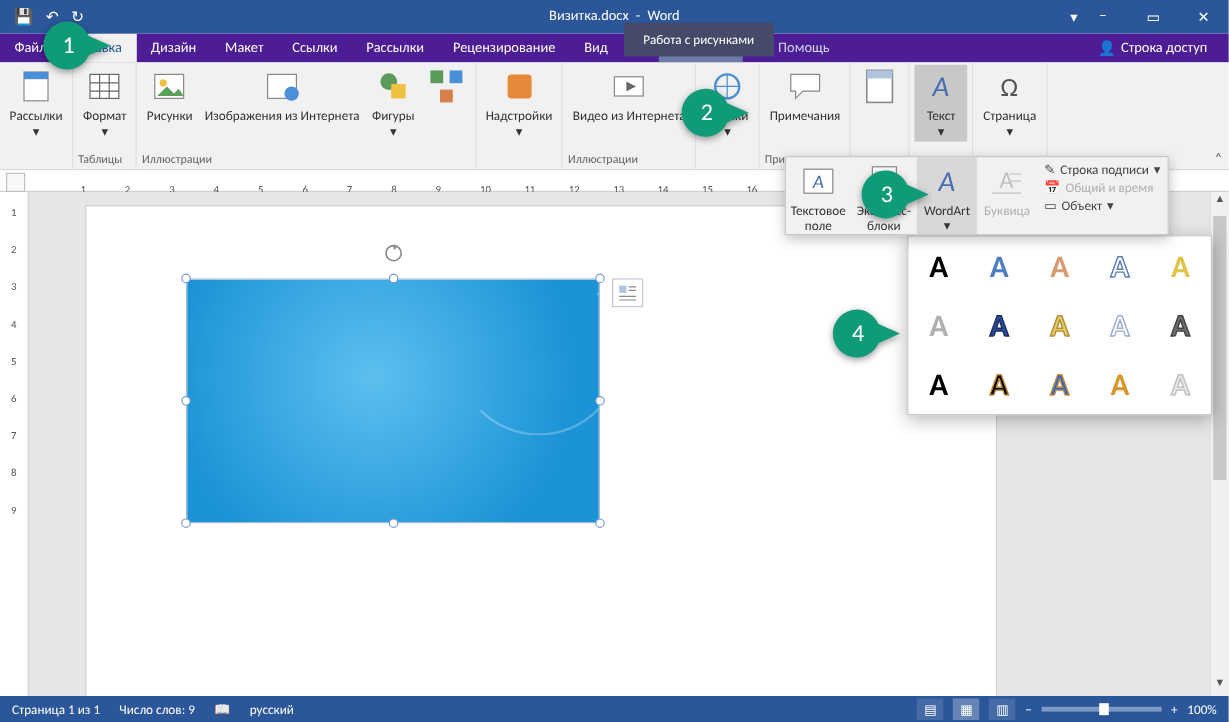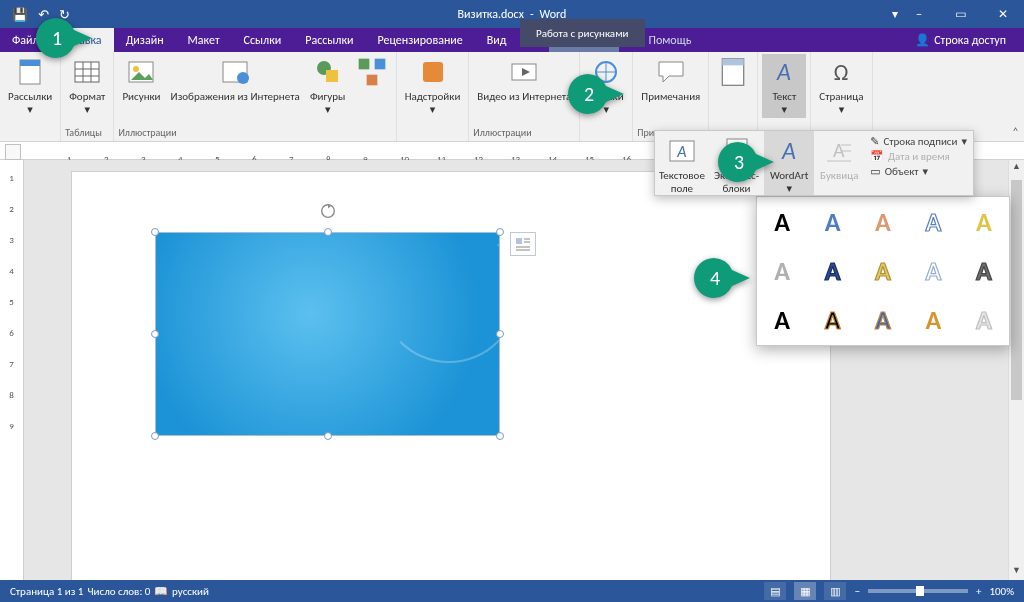--- a/index.html
+++ b/index.html
@@ -53,21 +53,21 @@
 .selimg { position: absolute; left: 155px; top: 232px; width: 345px; height: 204px; }
 .selimg .pic { width: 100%; height: 100%; background: radial-gradient(circle at 45% 40%, #5cc0ef, #1c93d6 75%); border: 1px solid #a9bcd7; position: relative; overflow: hidden; }
 .selimg .swirl1 { position: absolute; right: -20px; top: -10px; width: 140px; height: 140px; border-radius: 50%; border: 2px solid rgba(255,255,255,.25); border-top-color: transparent; border-left-color: transparent; }
 .selimg .swirl2 { position: absolute; left: -30px; bottom: -30px; width: 160px; height: 160px; border-radius: 50%; border: 3px solid rgba(255,255,255,.18); border-right-color: transparent; border-top-color: transparent; }
 .handle { position: absolute; width: 8px; height: 8px; background: #fff; border: 1px solid #7b9acc; border-radius: 50%; }
 .rot { position: absolute; left: 50%; top: -30px; transform: translateX(-50%); width: 18px; height: 18px; }
 .rot svg { width: 18px; height: 18px; }
 .layout-btn { position: absolute; right: -36px; top: 0; width: 26px; height: 24px; border: 1px solid #c0c8d8; background: #fff; display: flex; align-items: center; justify-content: center; }
 
 
-.status { position: absolute; left: 0; right: 0; bottom: 0; height: 22px; background: #2b579a; color: #fff; font-size: 11px; display: flex; align-items: center; padding: 0 10px; gap: 4px; }
+.status { position: absolute; left: 0; right: 0; bottom: 0; height: 22px; background: #2b579a; color: #fff; font-size: 11px; display: flex; align-items: center; padding: 0 10px; gap: 16px; }
 .status .right { margin-left: auto; display: flex; align-items: center; gap: 8px; }
 .viewbtn { width: 22px; height: 18px; background: rgba(255,255,255,.12); display: flex; align-items: center; justify-content: center; }
 .viewbtn.on { background: rgba(255,255,255,.28); }
 .zoomslider { width: 100px; height: 4px; background: rgba(255,255,255,.4); position: relative; }
 .zoomslider .knob { position: absolute; left: 48px; top: -3px; width: 8px; height: 10px; background: #fff; }
 
 
 .step { position: absolute; width: 60px; height: 46px; z-index: 100; }
 .step svg { width: 100%; height: 100%; filter: drop-shadow(0 2px 3px rgba(0,0,0,.4)); }
 .step .num { position: absolute; left: 18px; top: 10px; color: #fff; font-size: 20px; font-weight: 300; }
@@ -425,21 +425,21 @@
     <span>Буквица</span>
   </div>
   <div class="small-stack">
     <div class="row">
         <span>✎</span>
         <span>Строка подписи</span>
         <span>▾</span>
       </div>
     <div class="row disabled">
         <span>📅</span>
-        <span>Дата и время</span>
+        <span>Общий и время</span>
       </div>
     <div class="row">
         <span>▭</span>
         <span>Объект</span>
         <span>▾</span>
       </div>
   </div>
 </div>
 
 <div class="gallery" id="gallery">
@@ -510,21 +510,21 @@
 </div>
 <div class="step" style="left:692px;top:256px">
   <svg viewBox="0 0 60 46">
       <path d="M22 2 A20 20 0 1 0 22 42 A20 20 0 0 0 40 30 L58 22 L40 14 A20 20 0 0 0 22 2 Z" fill="#0f9a78"></path>
     </svg>
   <div class="num">4</div>
 </div>
 
 <div class="status">
   <span>Страница 1 из 1</span>
-  <span>Число слов: 0</span>
+  <span>Число слов: 9</span>
   <span>📖</span>
   <span>русский</span>
   <div class="right">
     <div class="viewbtn">▤</div>
     <div class="viewbtn on">▦</div>
     <div class="viewbtn">▥</div>
     <span>−</span>
     <div class="zoomslider">
         <div class="knob"></div>
       </div>

